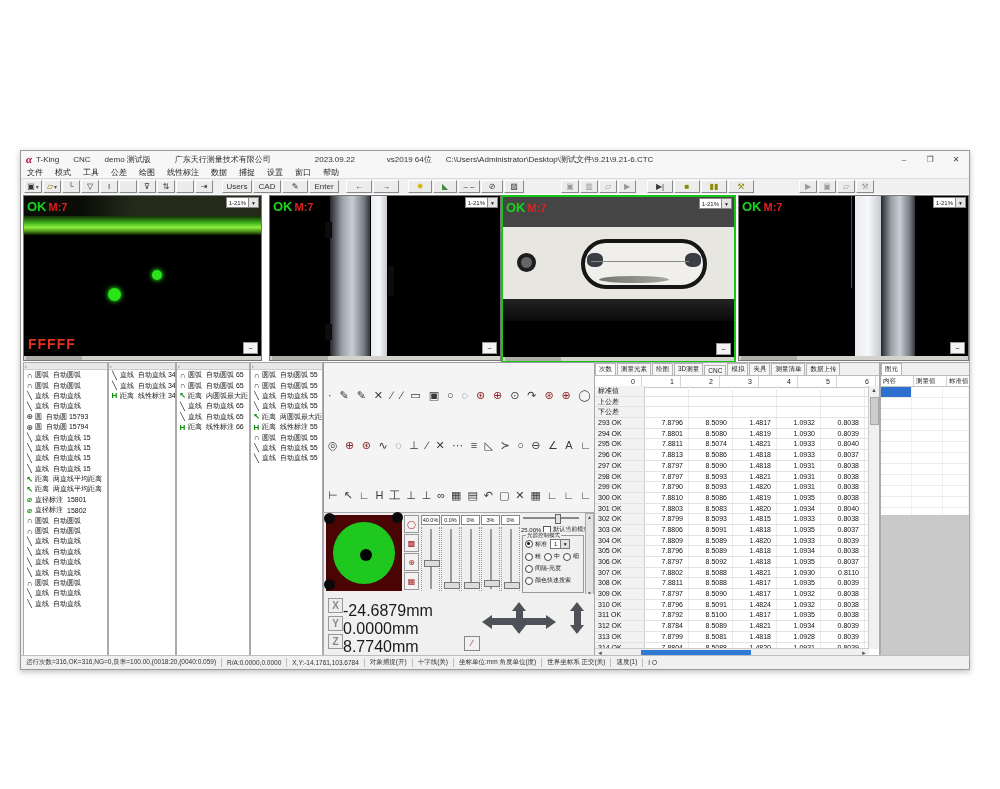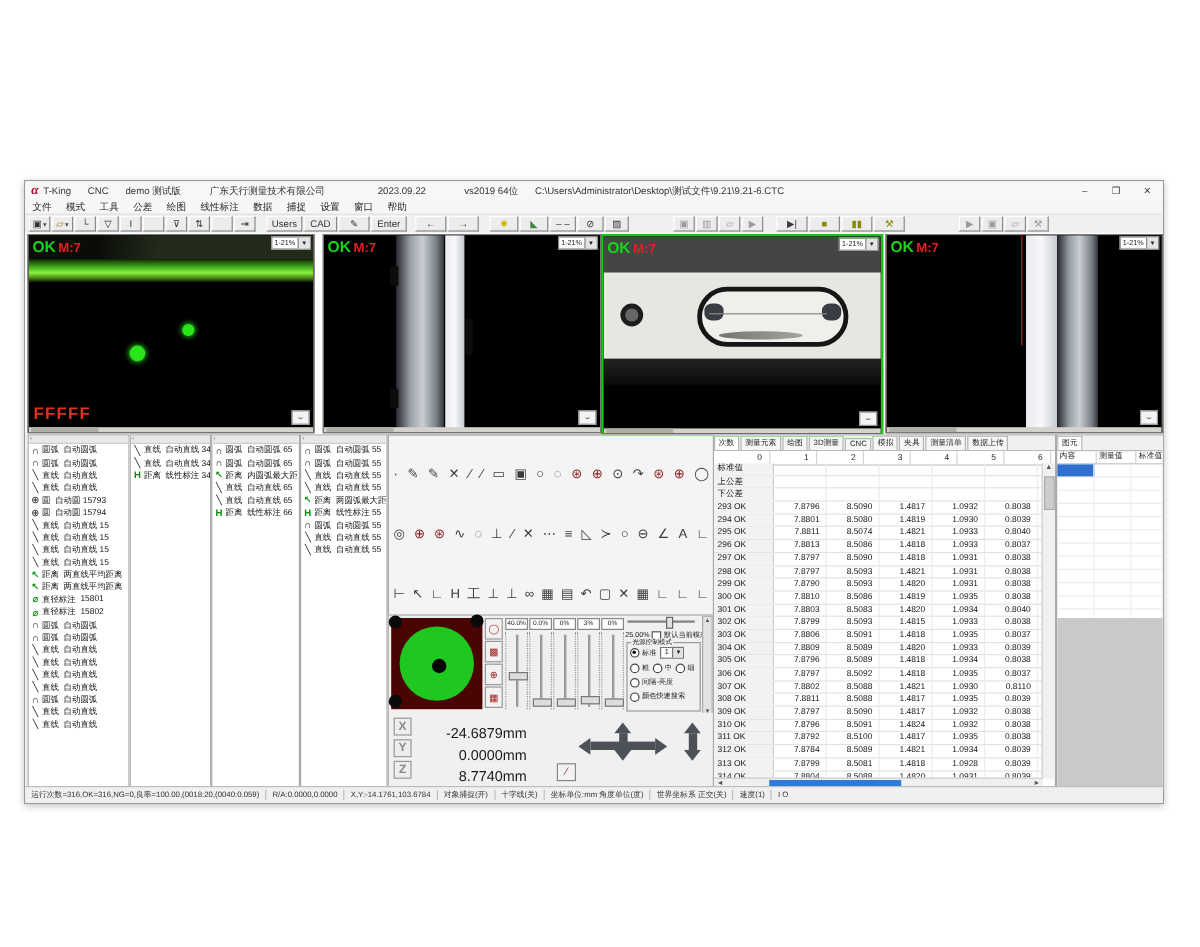--- a/index.html
+++ b/index.html
@@ -97,21 +97,21 @@
   .rad{width:6px;height:6px;border:1px solid #444;border-radius:50%;background:#fff;margin-right:2px;flex:none;position:relative;}
   .rad.sel:after{content:"";position:absolute;left:1px;top:1px;width:3px;height:3px;background:#111;border-radius:50%;}
   .ddbox{display:flex;border:1px solid #777;background:#fff;height:8px;align-items:center;margin-left:3px;}
   .ddbox .v{font-size:6px;padding:0 3px;}
   .ddbox .a{width:8px;height:8px;background:#e2e2e2;border-left:1px solid #777;font-size:5px;text-align:center;line-height:8px;}
   .lscroll{position:absolute;right:-9px;top:0;width:7px;height:82px;background:#e2e2e2;border:1px solid #aaa;font-size:5px;color:#555;display:flex;flex-direction:column;justify-content:space-between;align-items:center;}
   
   .dro{position:absolute;left:302px;top:232px;width:271px;height:62px;background:#f0f0f0;border:1px solid #aaa;border-top:none;}
   .drorow{position:absolute;left:4px;height:16px;display:flex;align-items:center;}
   .droicon{width:13px;height:13px;border:1px solid #999;background:#ededed;color:#888;font-weight:bold;font-size:10px;display:flex;align-items:center;justify-content:center;}
-  .droval{width:96px;text-align:right;font-size:12px;color:#1a1a1a;margin-top:11px;}
+  .droval{width:96px;font-size:16px;color:#1a1a1a;margin-top:11px;}
   .diagbtn{position:absolute;left:140px;top:42px;width:14px;height:13px;background:#f2f2f2;border:1px solid #888;color:#a03030;font-size:9px;text-align:center;line-height:13px;}
   .arrows{position:absolute;left:158px;top:6px;width:108px;height:44px;color:#4e5258;}
   .harrow{position:absolute;left:0;top:17px;width:74px;height:9px;display:flex;align-items:center;}
   .harrow .bar{flex:1;height:7px;background:#4e5258;}
   .tri{width:0;height:0;border-style:solid;}
   .triL{border-width:7px 10px 7px 0;border-color:transparent #4e5258 transparent transparent;}
   .triR{border-width:7px 0 7px 10px;border-color:transparent transparent transparent #4e5258;}
   .varrow{position:absolute;width:14px;display:flex;flex-direction:column;align-items:center;}
   .triU{border-width:0 7px 9px 7px;border-color:transparent transparent #4e5258 transparent;}
   .triD{border-width:9px 7px 0 7px;border-color:#4e5258 transparent transparent transparent;}

